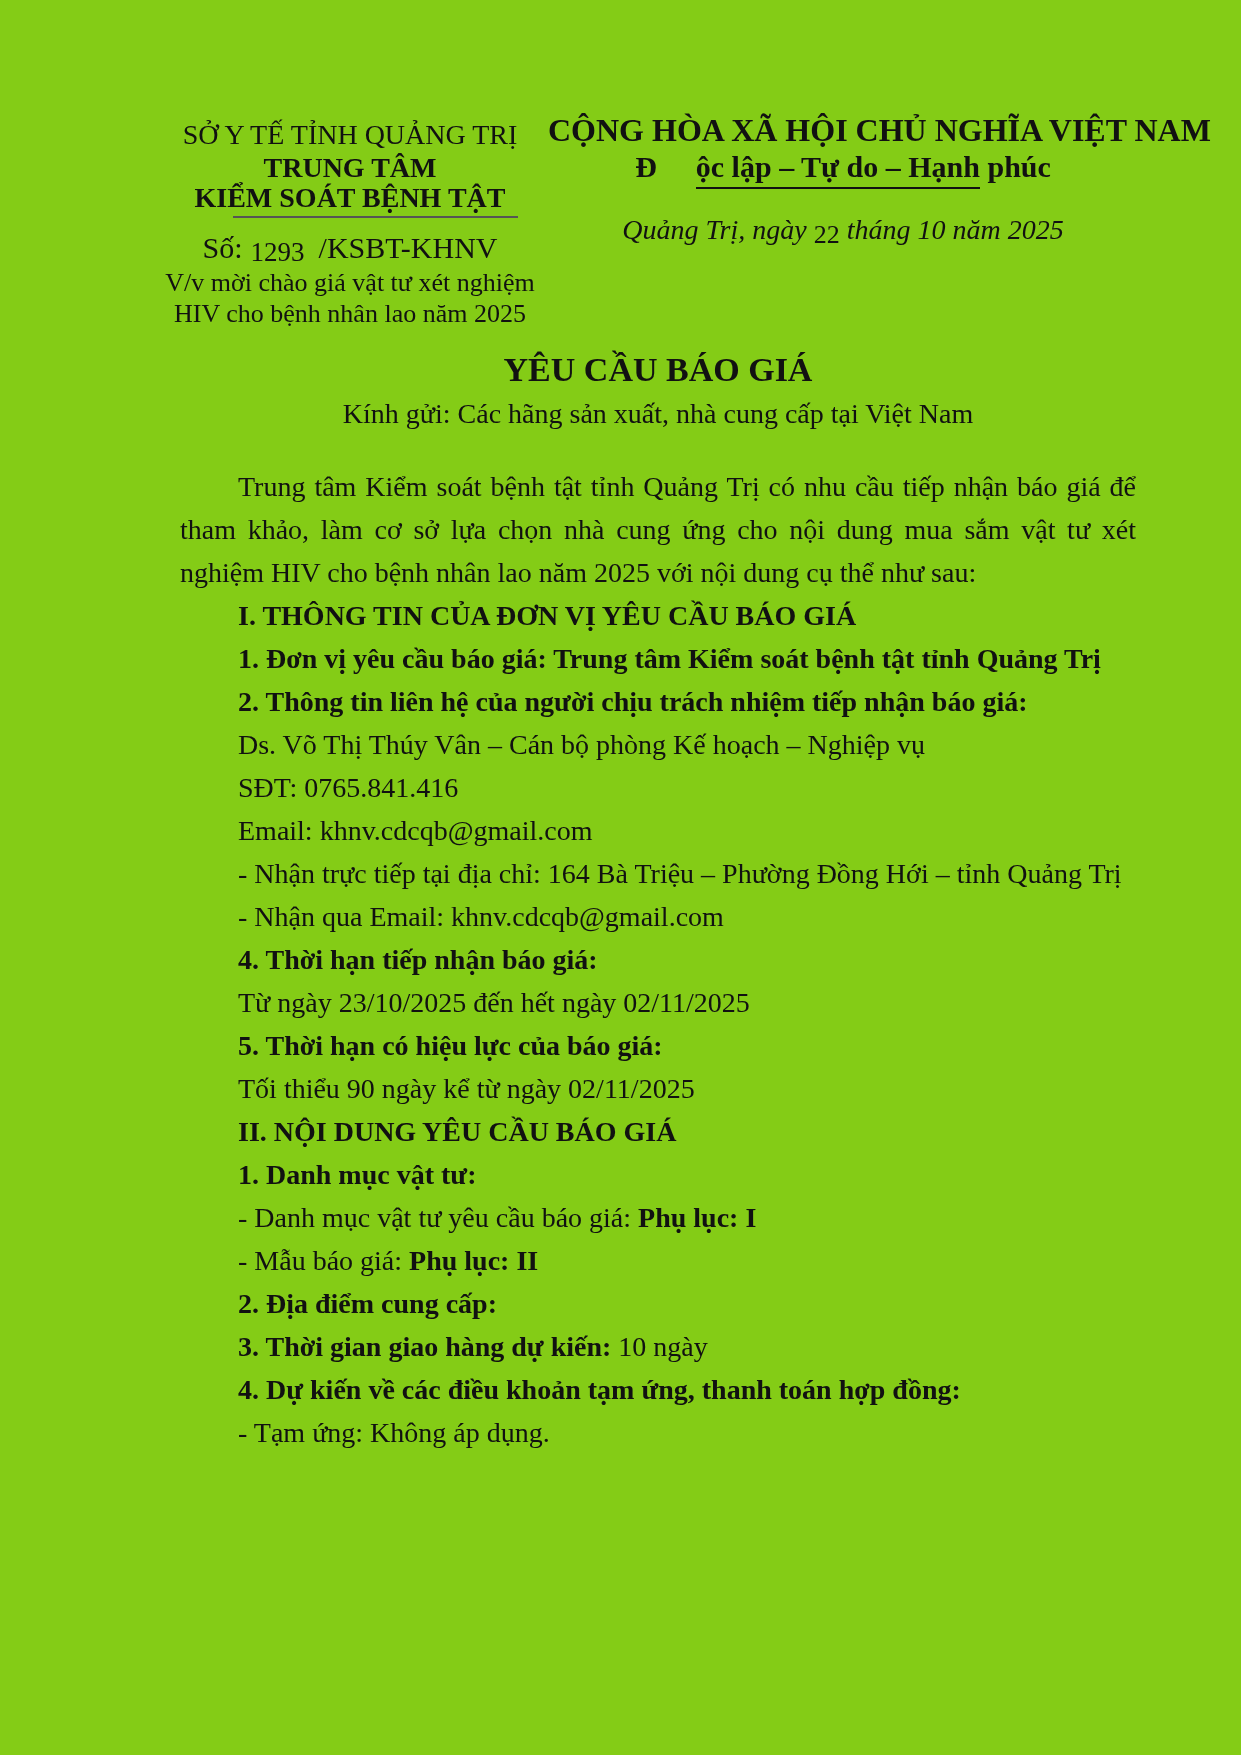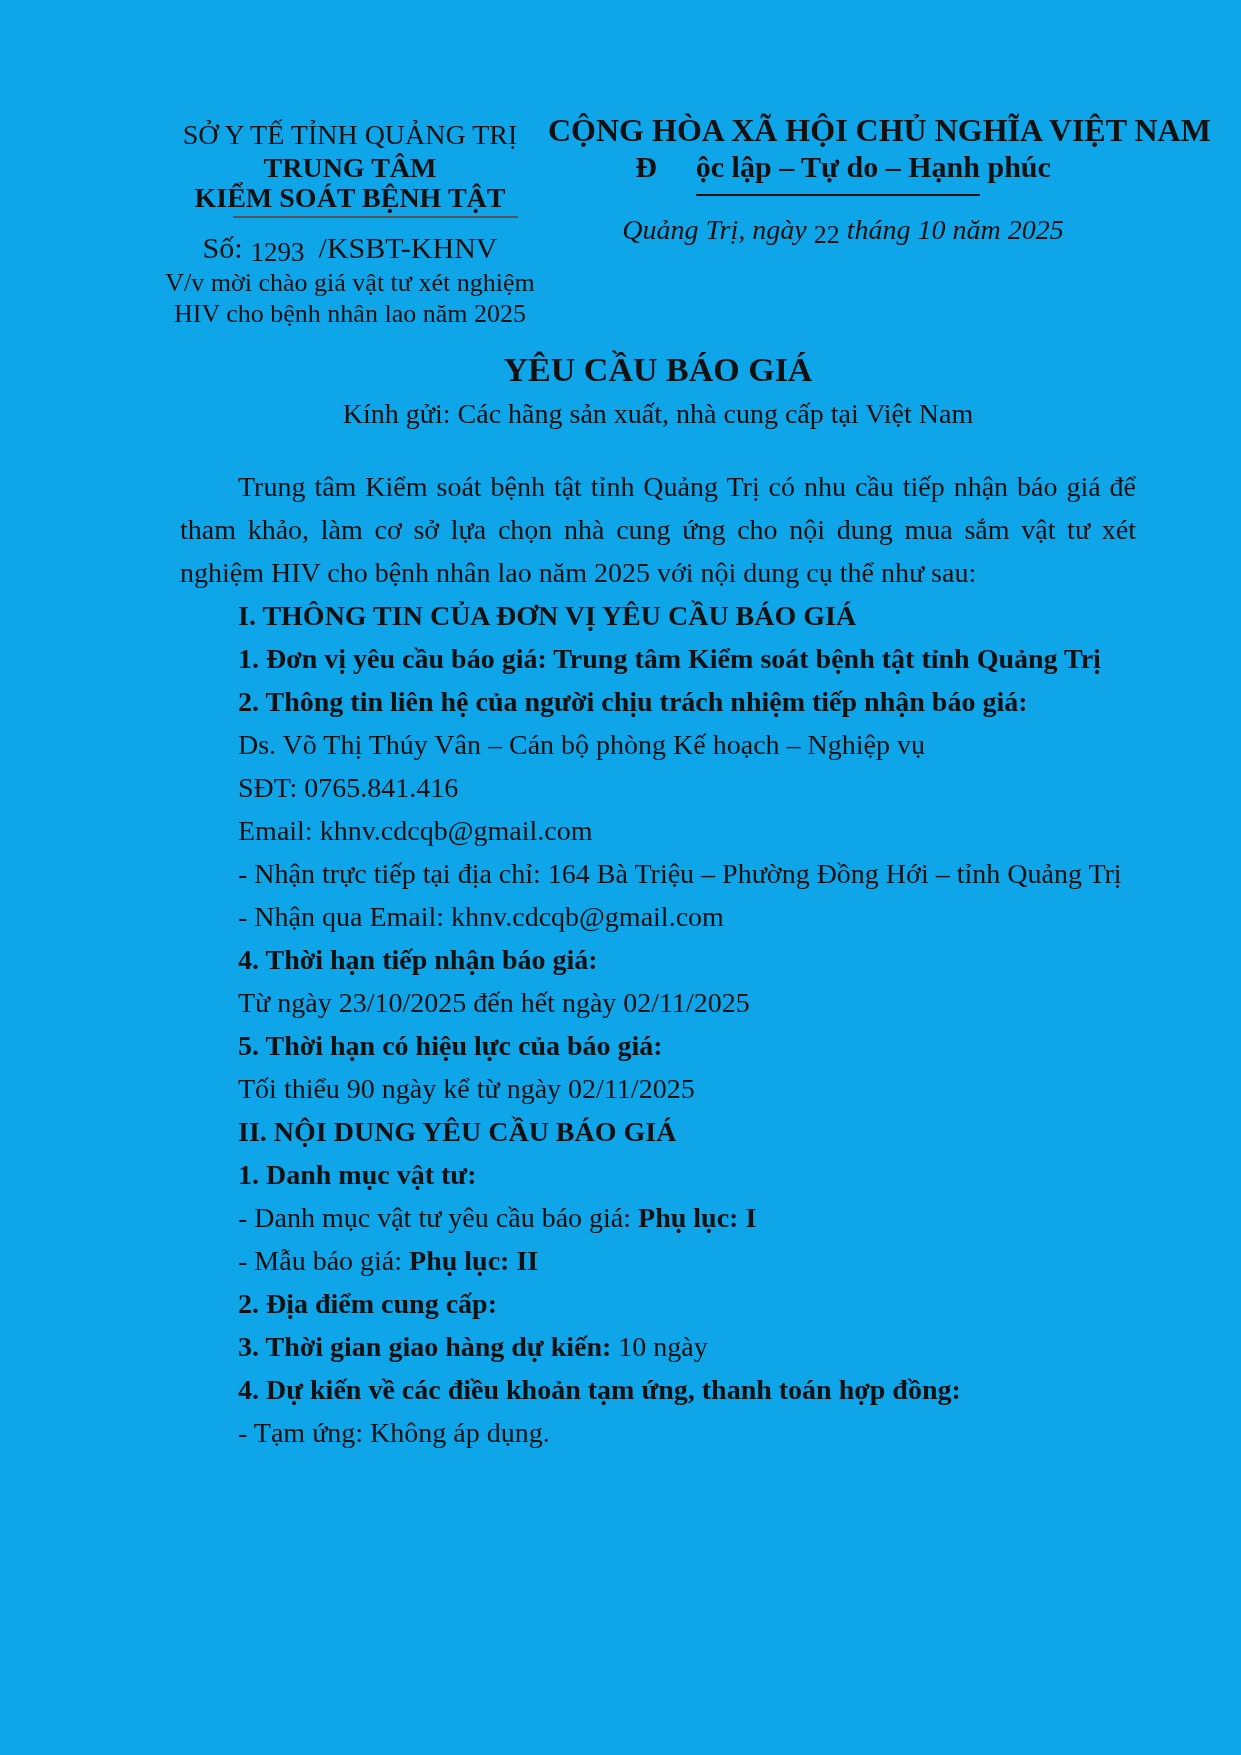--- a/index.html
+++ b/index.html
@@ -1,21 +1,21 @@
 <!DOCTYPE html>
 <html><head>
 <meta charset="utf-8">
 <style>
   html, body { margin: 0; padding: 0; background: #e8e8e8; }
   .page {
     position: relative;
     width: 1241px;
     height: 1755px;
     margin: 0 auto;
-    background: #0ea5e9;
+    background: #84cc16;
     font-family: "Liberation Serif", "DejaVu Serif", serif;
     color: #111111;
     overflow: hidden;
   }
 
   
   .hdr-left {
     position: absolute;
     top: 118px; left: 150px; width: 400px;
     text-align: center;
@@ -34,21 +34,21 @@
   }
   .subject { font-size: 26px; line-height: 31px; }
 
   .hdr-right {
     position: absolute;
     top: 112px; left: 548px; width: 590px;
     text-align: center;
   }
   .national-title { font-size: 32px; font-weight: bold; line-height: 36px; white-space: nowrap; }
   .motto { font-size: 30px; font-weight: bold; line-height: 38px; white-space: nowrap; }
-  .motto .u { border-bottom: 2px solid #111; padding-bottom: 11px; margin-left: 39px; }
+  .motto .u { border-bottom: 2px solid #111; padding-bottom: 4px; margin-left: 39px; }
   .date-line { font-size: 28px; font-style: italic; margin-top: 28px; white-space: nowrap; }
   .date-line .day {
     font-style: normal; font-size: 26px; position: relative; top: 4px;
     margin: 0 7px;
   }
 
   
   .content {
     position: absolute;
     top: 348px; left: 180px; width: 956px;

